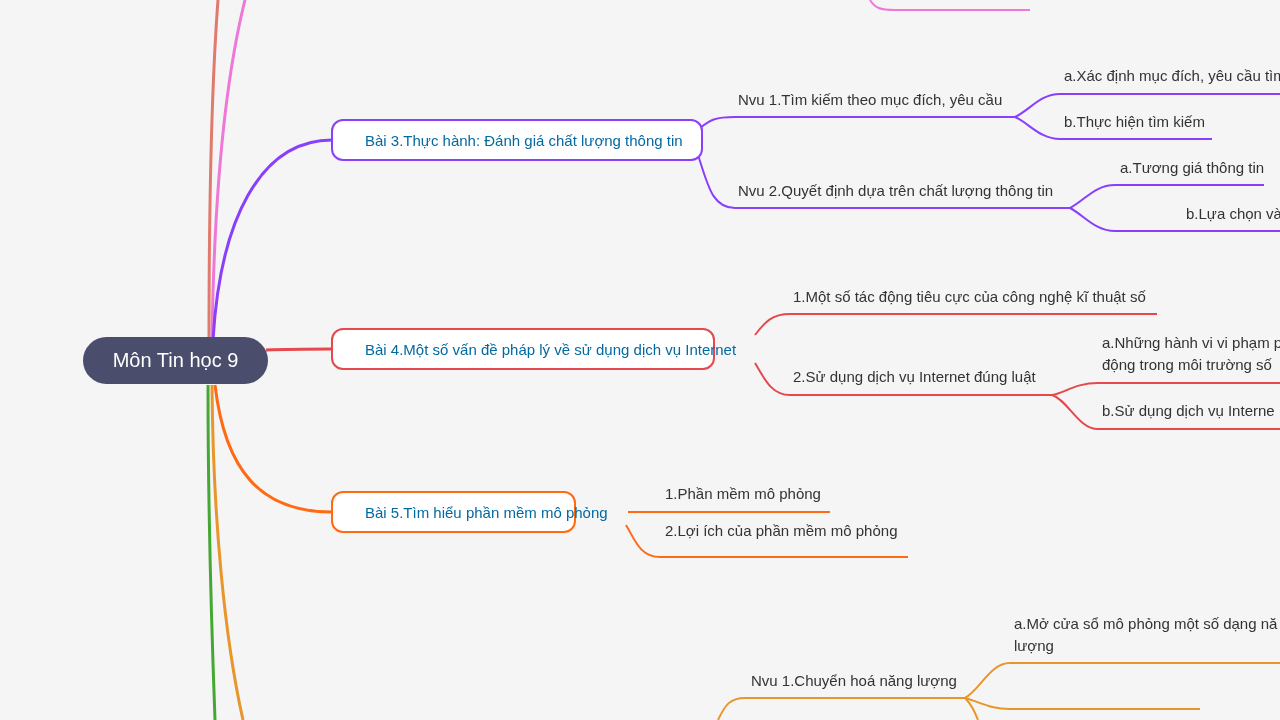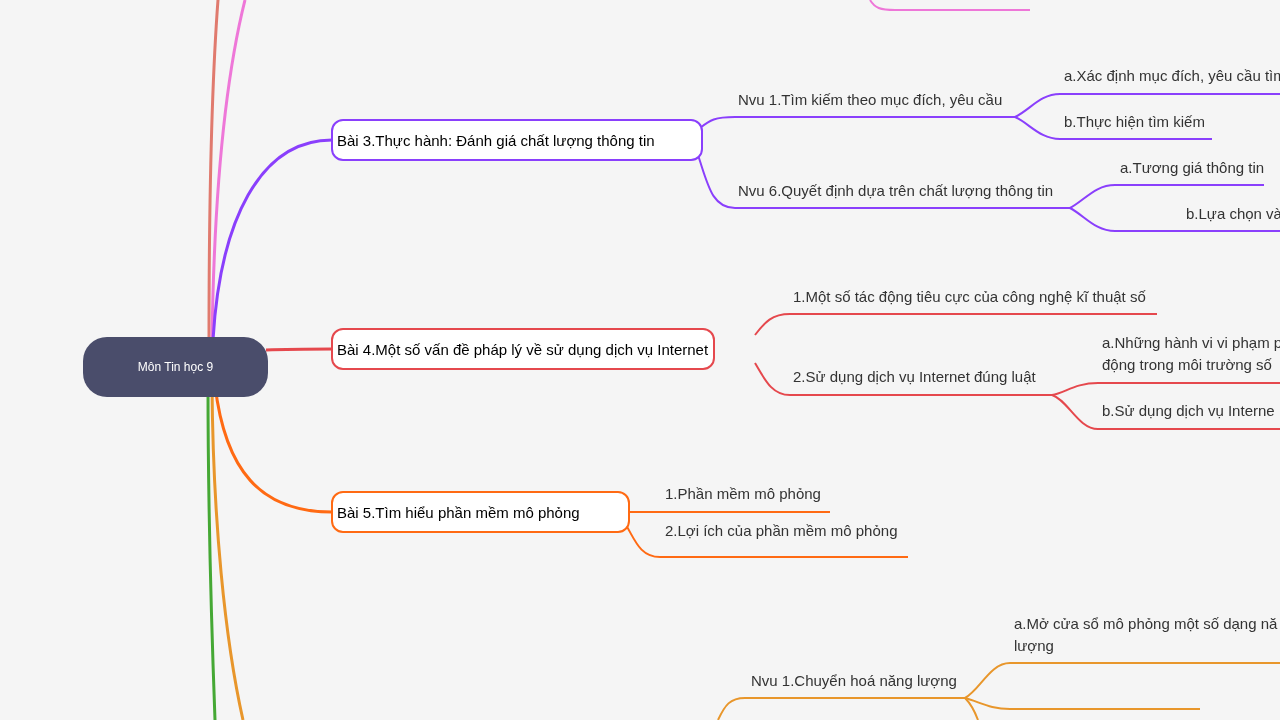--- a/index.html
+++ b/index.html
@@ -7,38 +7,38 @@
       width: 1280px; height: 720px;
       overflow: hidden;
       background: #f5f5f5;
       font-family: "Liberation Sans", "DejaVu Sans", sans-serif;
     }
     .canvas { position: relative; width: 1280px; height: 720px; }
     svg.links { position: absolute; left: 0; top: 0; width: 1280px; height: 720px; }
     .root {
       position: absolute;
       left: 83px; top: 337px;
-      width: 185px; height: 60px;
+      width: 185px; height: 47px;
       background: #4a4d6b;
       border-radius: 24px;
       color: #ffffff;
-      font-size: 12px;
+      font-size: 20px;
       display: flex; align-items: center; justify-content: center;
       box-sizing: border-box;
     }
     .topic {
       position: absolute;
       background: #ffffff;
       border: 2px solid;
       border-radius: 12px;
       box-sizing: border-box;
       font-size: 15px;
-      color: #000000;
+      color: #0369a1;
       display: flex; align-items: center;
-      padding-left: 4px;
+      padding-left: 32px;
       white-space: nowrap;
     }
     .label {
       position: absolute;
       font-size: 15px;
       color: #333333;
       white-space: nowrap;
       line-height: 22px;
     }
   </style>
@@ -80,38 +80,38 @@
   </svg>
 
   <div class="root">
     <span>Môn Tin học 9</span>
   </div>
 
   <div class="topic" style="left:331px; top:119px; width:372px; height:42px; border-color:#8a3ffc;">
     <span>Bài 3.Thực hành: Đánh giá chất lượng thông tin</span>
   </div>
   <div class="label" style="left:738px; top:89px;">Nvu 1.Tìm kiếm theo mục đích, yêu cầu</div>
-  <div class="label" style="left:738px; top:180px;">Nvu 6.Quyết định dựa trên chất lượng thông tin</div>
+  <div class="label" style="left:738px; top:180px;">Nvu 2.Quyết định dựa trên chất lượng thông tin</div>
   <div class="label" style="left:1064px; top:65px;">a.Xác định mục đích, yêu cầu tìm</div>
   <div class="label" style="left:1064px; top:111px;">b.Thực hiện tìm kiếm</div>
   <div class="label" style="left:1120px; top:157px;">a.Tương giá thông tin</div>
   <div class="label" style="left:1186px; top:203px;">b.Lựa chọn và sắp xếp t</div>
 
   <div class="topic" style="left:331px; top:328px; width:384px; height:42px; border-color:#e5484d;">
     <span>Bài 4.Một số vấn đề pháp lý về sử dụng dịch vụ Internet</span>
   </div>
   <div class="label" style="left:793px; top:286px;">1.Một số tác động tiêu cực của công nghệ kĩ thuật số</div>
   <div class="label" style="left:793px; top:366px;">2.Sử dụng dịch vụ Internet đúng luật</div>
   <div class="label" style="left:1102px; top:332px;">
     <div>a.Những hành vi vi phạm p</div>
     <div>động trong môi trường số</div>
   </div>
   <div class="label" style="left:1102px; top:400px;">b.Sử dụng dịch vụ Interne</div>
 
-  <div class="topic" style="left:331px; top:491px; width:299px; height:42px; border-color:#ff6a13;">
+  <div class="topic" style="left:331px; top:491px; width:245px; height:42px; border-color:#ff6a13;">
     <span>Bài 5.Tìm hiểu phần mềm mô phỏng</span>
   </div>
   <div class="label" style="left:665px; top:483px;">1.Phần mềm mô phỏng</div>
   <div class="label" style="left:665px; top:520px;">2.Lợi ích của phần mềm mô phỏng</div>
 
   <div class="label" style="left:751px; top:670px;text-align:right;">Nvu 1.Chuyển hoá năng lượng</div>
   <div class="label" style="left:1014px; top:613px;">
     <div>a.Mở cửa sổ mô phỏng một số dạng nă</div>
     <div>lượng</div>
   </div>

